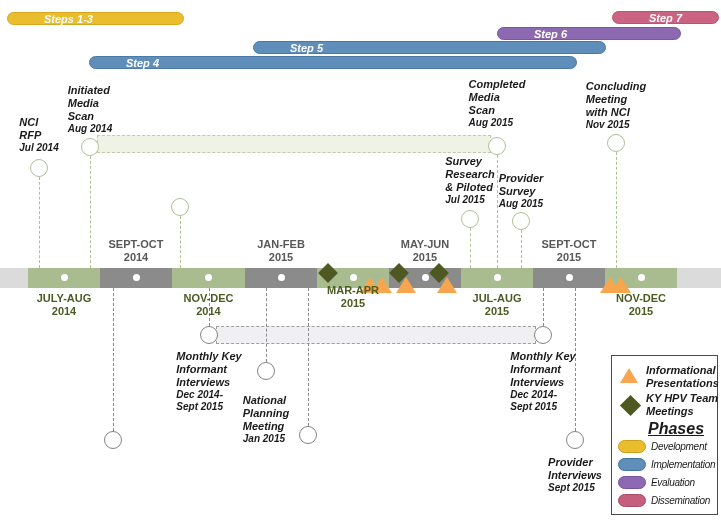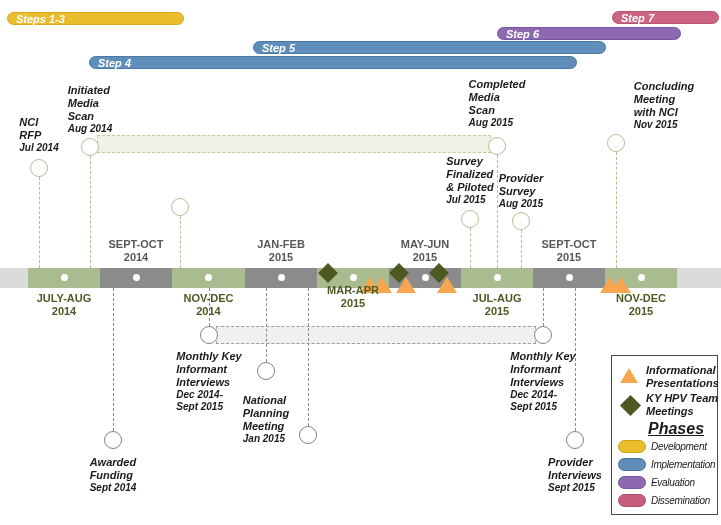--- a/index.html
+++ b/index.html
@@ -1,21 +1,21 @@
 <!DOCTYPE html>
 <html><head>
 <meta charset="utf-8">
 <style>
   html,body{margin:0;padding:0;background:#fff;}
   #figure{
     position:relative;width:721px;height:525px;background:#fff;overflow:hidden;
     font-family:"Liberation Sans",sans-serif;color:#1a1a1a;
   }
   
-  .phase-bar{position:absolute;border-radius:7px;box-sizing:border-box;z-index:8;}
+  .phase-bar{position:absolute;border-radius:7px;box-sizing:border-box;z-index:8;padding-left:28px;}
   .phase-bar span{display:block;color:#fff;font-size:11px;font-weight:bold;font-style:italic;
     padding-left:8px;line-height:12px;white-space:nowrap;}
   
   .seg,.cap{position:absolute;height:20px;top:268px;z-index:3;}
   .dot{position:absolute;width:7px;height:7px;border-radius:50%;background:#fff;top:274px;z-index:4;}
   .month-label{position:absolute;text-align:center;font-size:11px;font-weight:bold;
     line-height:13px;white-space:nowrap;z-index:7;transform:translateX(-50%);}
   
   .span-band{position:absolute;box-sizing:border-box;z-index:1;}
   
@@ -161,46 +161,41 @@
     <div class="ms-text" style="left: 497px; top: 78px;">
       <div class="ln">Completed</div>
       <div class="ln">Media</div>
       <div class="ln">Scan</div>
       <div class="dt">Aug 2015</div>
     </div>
     <div class="stem" style="left: 470px; top: 228px; height: 40px; border-left: 1px dashed rgb(175, 193, 148);"></div>
     <div class="ms-circle" style="left: 461px; top: 210px; border: 1.5px solid rgb(175, 193, 148);"></div>
     <div class="ms-text" style="left: 470px; top: 155px;">
       <div class="ln">Survey</div>
-      <div class="ln">Finalized</div>
+      <div class="ln">Research</div>
       <div class="ln">&amp; Piloted</div>
       <div class="dt">Jul 2015</div>
     </div>
     <div class="stem" style="left: 521px; top: 230px; height: 38px; border-left: 1px dashed rgb(175, 193, 148);"></div>
     <div class="ms-circle" style="left: 512px; top: 212px; border: 1.5px solid rgb(175, 193, 148);"></div>
     <div class="ms-text" style="left: 521px; top: 172px;">
       <div class="ln">Provider</div>
       <div class="ln">Survey</div>
       <div class="dt">Aug 2015</div>
     </div>
     <div class="stem" style="left: 616px; top: 152px; height: 116px; border-left: 1px dashed rgb(175, 193, 148);"></div>
     <div class="ms-circle" style="left: 607px; top: 134px; border: 1.5px solid rgb(175, 193, 148);"></div>
-    <div class="ms-text" style="left: 616px; top: 80px; margin-left: 48px;">
+    <div class="ms-text" style="left: 616px; top: 80px;">
       <div class="ln">Concluding</div>
       <div class="ln">Meeting</div>
       <div class="ln">with NCI</div>
       <div class="dt">Nov 2015</div>
     </div>
     <div class="stem" style="left: 113px; top: 288px; height: 143px; border-left: 1px dashed rgb(138, 138, 138);"></div>
     <div class="ms-circle" style="left: 104px; top: 431px; border: 1.5px solid rgb(132, 132, 132);"></div>
-    <div class="ms-text" style="left: 113px; top: 456px;">
-      <div class="ln">Awarded</div>
-      <div class="ln">Funding</div>
-      <div class="dt">Sept 2014</div>
-    </div>
     <div class="stem" style="left: 209px; top: 288px; height: 38px; border-left: 1px dashed rgb(138, 138, 138);"></div>
     <div class="ms-circle" style="left: 200px; top: 326px; border: 1.5px solid rgb(132, 132, 132);"></div>
     <div class="ms-text" style="left: 209px; top: 350px;">
       <div class="ln">Monthly Key</div>
       <div class="ln">Informant</div>
       <div class="ln">Interviews</div>
       <div class="dt">Dec 2014-</div>
       <div class="dt">Sept 2015</div>
     </div>
     <div class="stem" style="left: 266px; top: 288px; height: 74px; border-left: 1px dashed rgb(138, 138, 138);"></div>

